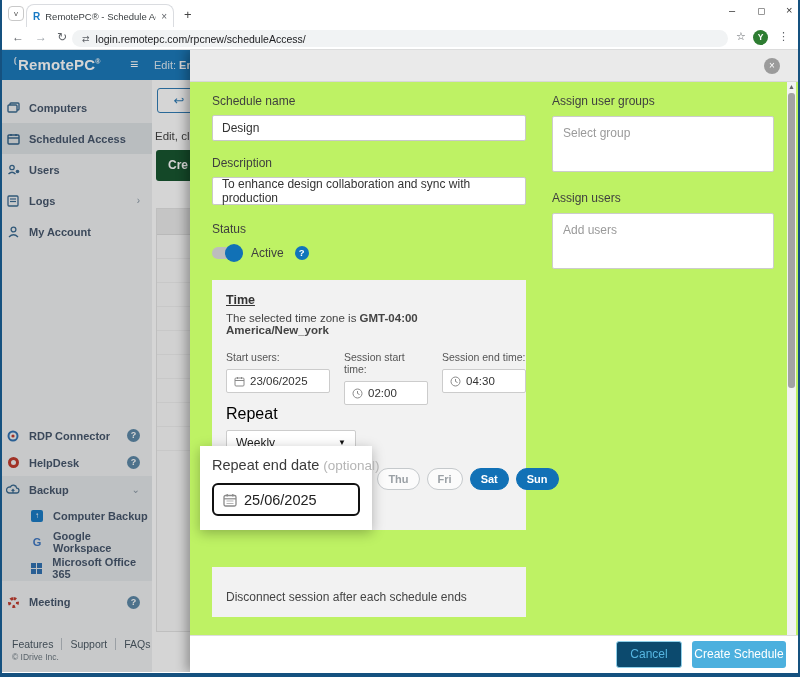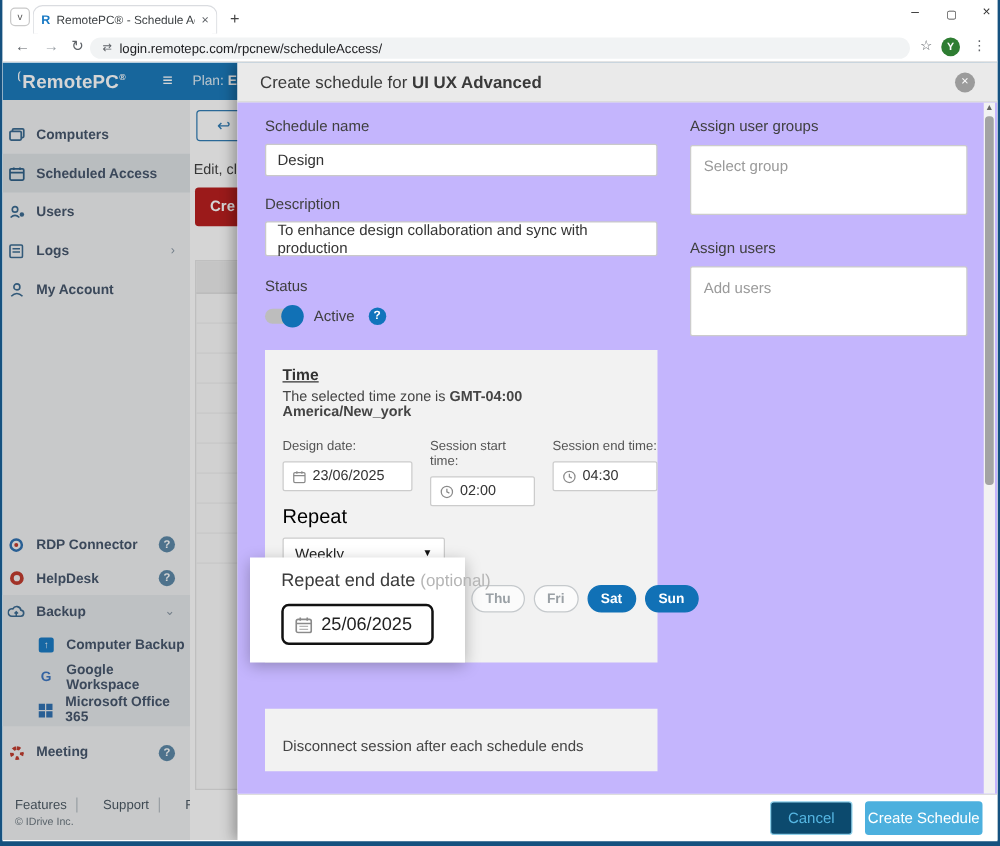--- a/index.html
+++ b/index.html
@@ -37,46 +37,46 @@
   .plan { position:absolute; left:152px; top:9px; font-size:11px; white-space:nowrap; }
   .plan b { color:#fff; } .plan span { color:rgba(255,255,255,0.85); }
   .sidebar { position:absolute; top:30px; left:0; width:150px; bottom:0; background:#eff1f2; }
   .navitem { height:31px; display:flex; align-items:center; gap:9px; padding-left:4px; font-size:11px; font-weight:bold; color:#44546a; position:relative; }
   .navitem.active { background:#dde2e5; }
   .navitem .chev { position:absolute; right:12px; color:#8a97a5; font-size:10px; font-weight:normal; }
   .sub { height:26px; padding-left:28px; font-weight:bold; }
   .grp { background:#e3e7e9; }
   .help { position:absolute; right:12px; width:13px; height:13px; border-radius:50%; background:#5b87a6; color:#fff; font-size:9px; font-weight:bold; text-align:center; line-height:13px; }
   .sfoot { position:absolute; bottom:10px; left:10px; font-size:10.5px; color:#4a5762; }
-  .sfoot .links span { margin-right:20px; padding-right:8px; border-right:1px solid #b7bec4; }
+  .sfoot .links span { margin-right:8px; padding-right:8px; border-right:1px solid #b7bec4; }
   .sfoot .links span:last-child { border-right:none; }
   .copyr { font-size:8.5px; color:#6a757e; margin-top:2px; }
   
   .ic { display:inline-flex; width:14px; justify-content:center; }
   svg.si { display:block; }
   .gletter { color:#3a74c0; font-weight:bold; font-size:11px; }
   .msgrid { display:grid; grid-template-columns:5px 5px; grid-template-rows:5px 5px; gap:1px; }
   .msgrid i { background:#2e6fb0; }
   .cbk { width:12px; height:12px; background:#1779c4; border-radius:2px; color:#fff; font-size:8px; text-align:center; line-height:12px; }
   .ring { width:11px; height:11px; border:3px solid #c0392b; border-radius:50%; }
   .meetic { width:11px; height:11px; border:3px dotted #c0392b; border-radius:50%; }
   
   .content { position:absolute; top:30px; left:150px; right:0; bottom:0; background:#fff; }
   .backbtn { position:absolute; left:5px; top:8px; width:44px; height:25px; background:#fff; border:1px solid #2f7cb5; border-radius:3px; color:#2f7cb5; font-size:13px; text-align:center; line-height:23px; }
   .editln { position:absolute; left:3px; top:50px; font-size:11.5px; color:#3e3e3e; white-space:nowrap; }
-  .ghostbtn { position:absolute; left:4px; top:70px; width:44px; height:31px; background:#b91c1c; border-radius:3px; color:#fff; font-weight:bold; font-size:12px; text-align:center; line-height:31px; }
+  .ghostbtn { position:absolute; left:4px; top:70px; width:44px; height:31px; background:#14532d; border-radius:3px; color:#fff; font-weight:bold; font-size:12px; text-align:center; line-height:31px; }
   .ghosttbl { position:absolute; left:4px; top:128px; right:0; bottom:40px; background:#fbfbfb; border:1px solid #e4e4e4; }
   .ghosttbl .th { height:26px; background:#ececec; border-bottom:1px solid #ddd; }
   .ghosttbl .tr { height:24px; border-bottom:1px solid #efefef; }
   .dim { position:absolute; inset:0; background:rgba(22,22,22,0.18); z-index:5; }
   
   .modal { position:absolute; top:0; left:188px; right:0; bottom:0; z-index:10; background:#fff; display:flex; flex-direction:column; box-shadow:-4px 0 10px rgba(0,0,0,0.3); }
   .mhead { height:32px; background:#eaeaea; border-bottom:1px solid #d8d8d8; display:flex; align-items:center; padding:0 18px; font-size:13.5px; color:#3a3a3a; flex:0 0 auto; }
   .mclose { margin-left:auto; width:16px; height:16px; border-radius:50%; background:#9b9b9b; color:#fff; font-size:10px; text-align:center; line-height:15px; }
-  .mbody { flex:1; position:relative; overflow:hidden; background:#c4b5fd; }
+  .mbody { flex:1; position:relative; overflow:hidden; background:#bef264; }
   .mfoot { height:37px; border-top:1px solid #ddd; display:flex; align-items:center; justify-content:flex-end; gap:10px; padding-right:12px; flex:0 0 auto; }
   .btn-cancel { width:66px; height:27px; background:#0c4a6e; border:1px solid #8ed0ea; border-radius:3px; color:#56b6e2; font-size:12px; }
   .btn-create { width:94px; height:27px; background:#4cb0de; border:none; border-radius:3px; color:#fff; font-size:12px; }
   .colL { position:absolute; left:22px; top:12px; width:314px; }
   .colR { position:absolute; left:362px; top:12px; width:222px; }
   .lbl { font-size:12px; color:#3f3f3f; }
   .tinput { margin-top:7px; height:26px; border:1px solid #c9c9c9; border-radius:2px; display:flex; align-items:center; padding:0 9px; font-size:12px; color:#333; background:#fff; }
   .mt16 { margin-top:15px; } .mt18 { margin-top:17px; }
   .statusrow { margin-top:10px; display:flex; align-items:center; gap:11px; }
   .toggle { position:relative; width:28px; height:12px; background:#bdbdbd; border-radius:6px; }
@@ -93,21 +93,21 @@
   .selbox .car { margin-left:auto; font-size:8px; color:#111; }
   .days { margin-top:13px; display:flex; gap:7px; }
   .pill { height:22px; padding:0 10px; border-radius:11px; border:1px solid #c5c9cc; background:#fbfbfb; color:#9aa0a5; font-size:11px; font-weight:bold; display:flex; align-items:center; }
   .pill.sel { background:#1171b6; border-color:#1171b6; color:#fff; }
   .timebox { padding-bottom:40px; }
   .notifbox { margin-top:37px; }
   .nline { margin-top:10px; font-size:12px; color:#444; }
   .tagbox { margin-top:8px; height:56px; border:1px solid #ccc; border-radius:2px; padding:9px 10px; font-size:12px; color:#9a9a9a; background:#fff; }
   .mt20 { margin-top:19px; }
   
-  .popup { position:absolute; left:10px; top:364px; width:172px; background:#fff; box-shadow:0 3px 12px rgba(0,0,0,0.28); padding:11px 25px 14px; z-index:30; }
+  .popup { position:absolute; left:10px; top:364px; width:172px; background:#fff; box-shadow:0 3px 12px rgba(0,0,0,0.28); padding:11px 12px 14px; z-index:30; }
   .ptitle { font-size:14.5px; color:#3b3b3b; white-space:nowrap; }
   .ptitle .opt { color:#b5b5b5; font-size:13.5px; }
   .pinput { margin-top:10px; height:33px; border:2.5px solid #111; border-radius:6px; display:flex; align-items:center; gap:7px; padding:0 9px; font-size:14.5px; color:#222; background:#fff; }
   
   .msb { position:absolute; right:2px; top:0; bottom:0; width:9px; background:#f2f2f2; }
   .msb .arr { position:absolute; top:1px; left:1px; font-size:7px; color:#666; }
   .msb .thumb { position:absolute; top:11px; left:1px; width:7px; height:295px; background:#a3a3a3; border-radius:3px; }
 </style>
 </head>
 <body>
@@ -137,21 +137,21 @@
     <div class="avatar">Y</div>
     <div class="dots">⋮</div>
   </div>
 </div>
 
 <div class="page">
 
   <div class="topbar">
     <div class="logo"><span class="arc">⟮</span><span>RemotePC</span><sup>®</sup></div>
     <div class="burger">≡</div>
-    <div class="plan"><span>Plan:</span> <b>Ente</b></div>
+    <div class="plan"><span>Edit:</span> <b>Ente</b></div>
   </div>
 
   <div class="sidebar">
     <div style="height:12px"></div>
     <div class="navitem">
       <span class="ic">
           <svg class="si" width="13" height="11">
             <rect x="3" y="1" width="9" height="7" rx="1" fill="none" stroke="#39688f" stroke-width="1.4"></rect>
             <rect x="1" y="3" width="9" height="7" rx="1" fill="#eff1f2" stroke="#39688f" stroke-width="1.4"></rect>
           </svg>
@@ -283,21 +283,20 @@
         <div class="tr"></div>
         <div class="tr"></div>
         <div class="tr"></div>
     </div>
   </div>
 
   <div class="dim"></div>
 
   <div class="modal">
     <div class="mhead">
-      <span><span>Create schedule for </span><b>UI UX Advanced</b></span>
       <span class="mclose">×</span>
     </div>
 
     <div class="mbody">
 
       <div class="colL">
         <div class="lbl">Schedule name</div>
         <div class="tinput">Design</div>
 
         <div class="lbl mt16">Description</div>
@@ -310,21 +309,21 @@
             </span>
           <span class="lbl">Active</span>
           <span class="qblue">?</span>
         </div>
 
         <div class="graybox timebox">
           <div class="bhead">Time</div>
           <div class="tzline"><span>The selected time zone is </span><b>GMT-04:00 America/New_york</b></div>
           <div class="trow">
             <div class="fgrp">
-              <div class="flbl">Design date:</div>
+              <div class="flbl">Start users:</div>
               <div class="fld w-date">
                 <svg class="si" width="11" height="11">
                     <rect x="1" y="2" width="9" height="8" rx="1" fill="none" stroke="#8a8a8a"></rect>
                     <line x1="1" y1="4.5" x2="10" y2="4.5" stroke="#8a8a8a"></line>
                     <line x1="3.5" y1="1" x2="3.5" y2="3" stroke="#8a8a8a"></line>
                     <line x1="7.5" y1="1" x2="7.5" y2="3" stroke="#8a8a8a"></line>
                   </svg>
                 <span>23/06/2025</span>
               </div>
             </div>

